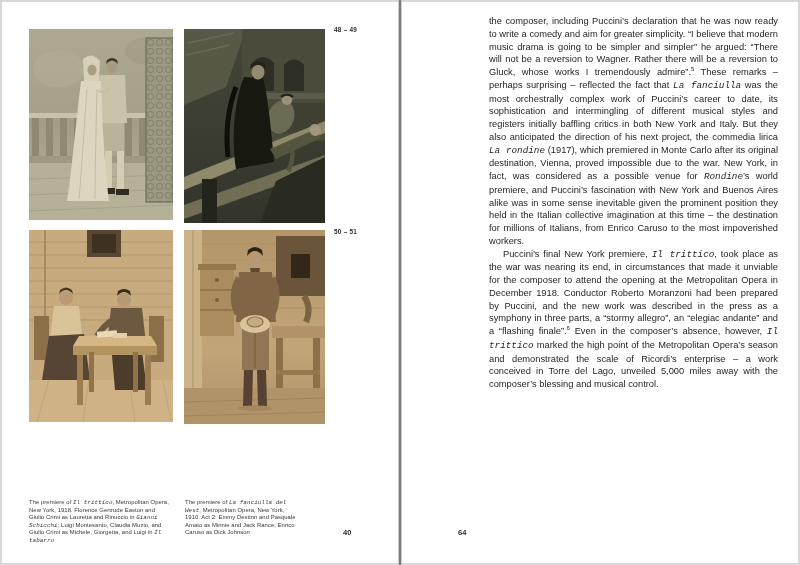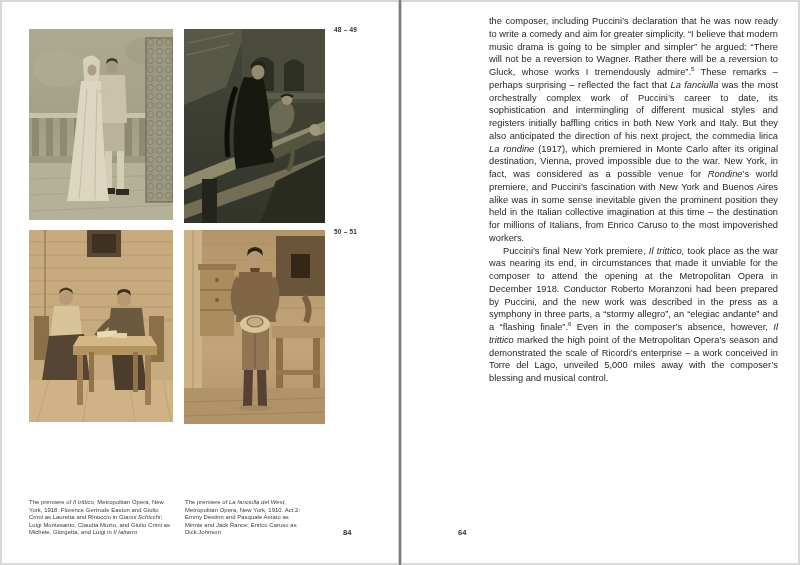--- a/index.html
+++ b/index.html
@@ -20,21 +20,21 @@
   .pagenum{position:absolute;font-size:7.6px;font-weight:700;color:#2e2e2e;}
   .caption{
     position:absolute;font-size:5.9px;line-height:7.6px;color:#383838;letter-spacing:.05px;
   }
   .bodytext{
     position:absolute;left:489px;top:15px;width:289px;
     font-size:9.3px;line-height:12.75px;text-align:justify;color:#1f1f1f;
   }
   .bodytext p{margin:0;}
   .bodytext p.indent{text-indent:14px;}
-  .it{font-style:italic;}
+  .it{font-style:italic;font-family:Liberation Mono, monospace;}
   sup{font-size:6px;line-height:0;vertical-align:super;}
 </style>
 </head>
 <body>
 
 <div class="spread">
 
   <div>
 
     <div class="photo" style="left:29px;top:29px;width:144px;height:191px;">
@@ -240,21 +240,21 @@
         <ellipse cx="71" cy="92" rx="8" ry="5" fill="none" stroke="#8d7048" stroke-width="1.2"></ellipse>
       </svg>
     </div>
 
     <div class="folio" style="left:334px;top:26px;">48 – 49</div>
     <div class="folio" style="left:334px;top:228px;">50 – 51</div>
 
     <div class="caption" style="left:29px;top:499px;width:142px;"><span>The premiere of </span><span class="it">Il trittico</span><span>, Metropolitan Opera, New York, 1918. Florence Gertrude Easton and Giulio Crimi as Lauretta and Rinuccio in </span><span class="it">Gianni Schicchi</span><span>; Luigi Montesanto, Claudia Muzio, and Giulio Crimi as Michele, Giorgetta, and Luigi in </span><span class="it">Il tabarro</span></div>
     <div class="caption" style="left:185px;top:499px;width:116px;"><span>The premiere of </span><span class="it">La fanciulla del West</span><span>, Metropolitan Opera, New York, 1910. Act 2: Emmy Destinn and Pasquale Amato as Minnie and Jack Rance; Enrico Caruso as Dick Johnson</span></div>
 
-    <div class="pagenum" style="left:343px;top:528px;">84</div>
+    <div class="pagenum" style="left:343px;top:528px;">40</div>
   </div>
 
   <div class="gutter"></div>
 
   <div>
     <div class="bodytext">
       <p><span>the composer, including Puccini’s declaration that he was now ready to write a comedy and aim for greater simplicity. “I believe that modern music drama is going to be simpler and simpler” he argued: “There will not be a reversion to Wagner. Rather there will be a reversion to Gluck, whose works I tremendously admire”.</span><sup>5</sup><span> These remarks – perhaps surprising – reflected the fact that </span><span class="it">La fanciulla</span><span> was the most orchestrally complex work of Puccini’s career to date, its sophistication and intermingling of different musical styles and registers initially baffling critics in both New York and Italy. But they also anticipated the direction of his next project, the commedia lirica </span><span class="it">La rondine</span><span> (1917), which premiered in Monte Carlo after its original destination, Vienna, proved impossible due to the war. New York, in fact, was considered as a possible venue for </span><span class="it">Rondine</span><span>’s world premiere, and Puccini’s fascination with New York and Buenos Aires alike was in some sense inevitable given the prominent position they held in the Italian collective imagination at this time – the destination for millions of Italians, from Enrico Caruso to the most impoverished workers.</span></p>
       <p class="indent"><span>Puccini’s final New York premiere, </span><span class="it">Il trittico</span><span>, took place as the war was nearing its end, in circumstances that made it unviable for the composer to attend the opening at the Metropolitan Opera in December 1918. Conductor Roberto Moranzoni had been prepared by Puccini, and the new work was described in the press as a symphony in three parts, a “stormy allegro”, an “elegiac andante” and a “flashing finale”.</span><sup>6</sup><span> Even in the composer’s absence, however, </span><span class="it">Il trittico</span><span> marked the high point of the Metropolitan Opera’s season and demonstrated the scale of Ricordi’s enterprise – a work conceived in Torre del Lago, unveiled 5,000 miles away with the composer’s blessing and musical control.</span></p>
     </div>
     <div class="pagenum" style="left:458px;top:528px;">64</div>

